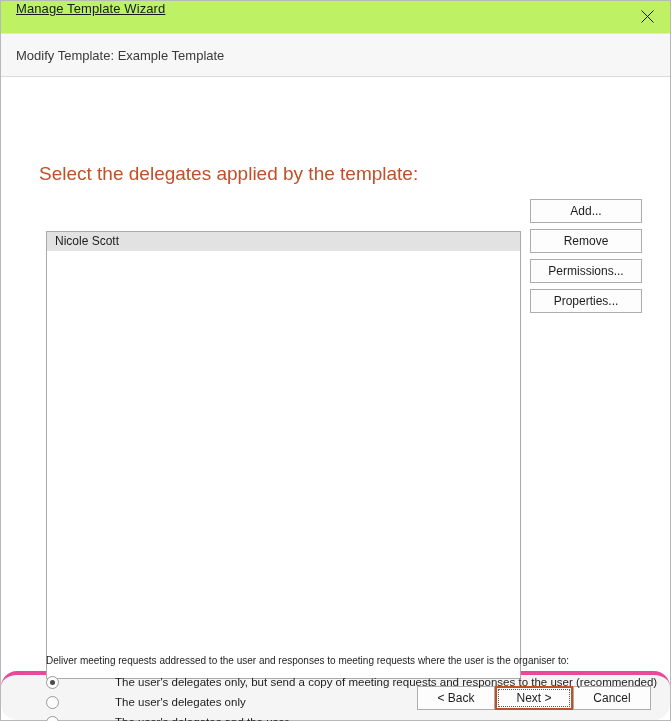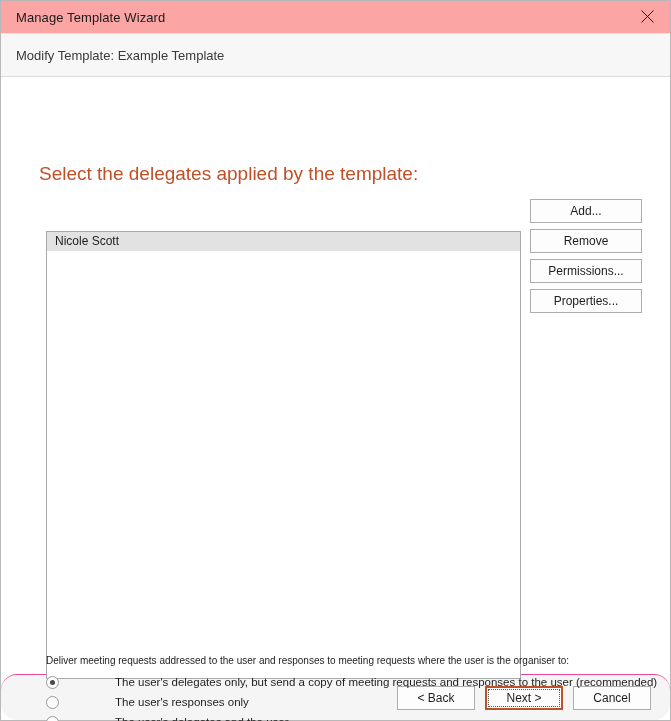--- a/index.html
+++ b/index.html
@@ -24,23 +24,23 @@
     border: 1px solid #b8b8b8;
     background: #ffffff;
     display: flex;
     flex-direction: column;
   }
   
   .titlebar {
     position: relative;
     height: 32px;
     min-height: 32px;
-    background: #fca5a5;
-    display: flex;
-    align-items: center;
+    background: #bef264;
+    display: flex;
+    text-decoration: underline;
   }
   .title-text {
     font-size: 13px;
     color: #1b1b1b;
     padding-left: 15px;
     letter-spacing: .1px;
   }
   .close-btn {
     position: absolute;
     right: 0;
@@ -176,26 +176,25 @@
     font-size: 11.5px;
     color: #1d1d1d;
     white-space: nowrap;
     margin-left: 48px;
   }
   
   .footer {
     height: 45px;
     min-height: 45px;
     background: #f5f5f5;
-    border-top: 1px solid #ec4899;
+    border-top: 4px solid #ec4899;
     display: flex;
     align-items: center;
     justify-content: flex-end;
     padding-right: 19px;
-    gap: 10px;
     border-radius: 16px;
   }
   .footer .btn { width: 78px; }
   .btn.default {
     border: 2px solid #c05027;
     line-height: 21px;
     position: relative;
   }
   .btn.default::after {
     content: "";
@@ -242,21 +241,21 @@
     <div class="options">
       <div class="options-desc">Deliver meeting requests addressed to the user and responses to meeting requests where the user is the organiser to:</div>
 
       <div class="radio-row">
         <span class="radio checked"></span>
         <span class="radio-label">The user's delegates only, but send a copy of meeting requests and responses to the user (recommended)</span>
       </div>
 
       <div class="radio-row">
         <span class="radio"></span>
-        <span class="radio-label">The user's responses only</span>
+        <span class="radio-label">The user's delegates only</span>
       </div>
 
       <div class="radio-row">
         <span class="radio"></span>
         <span class="radio-label">The user's delegates and the user</span>
       </div>
     </div>
 
   </div>
 

